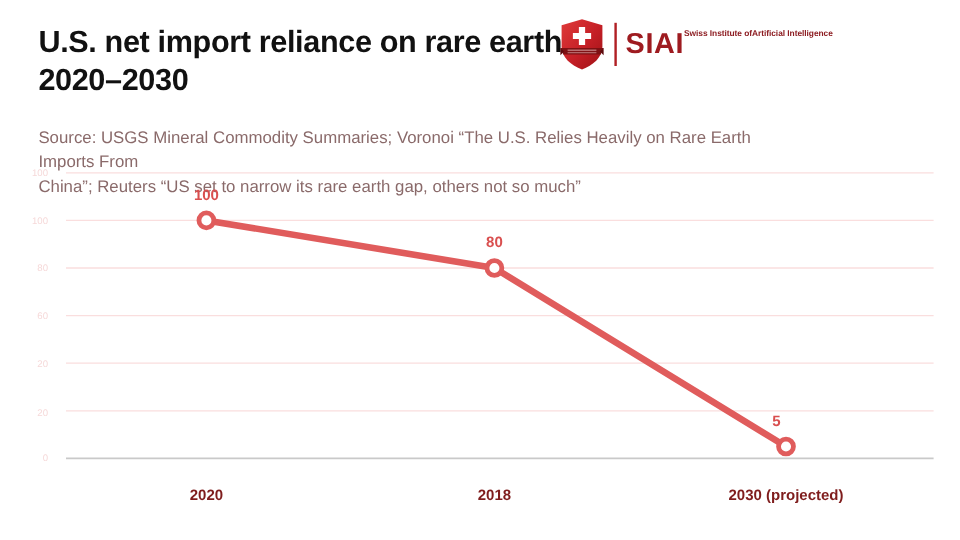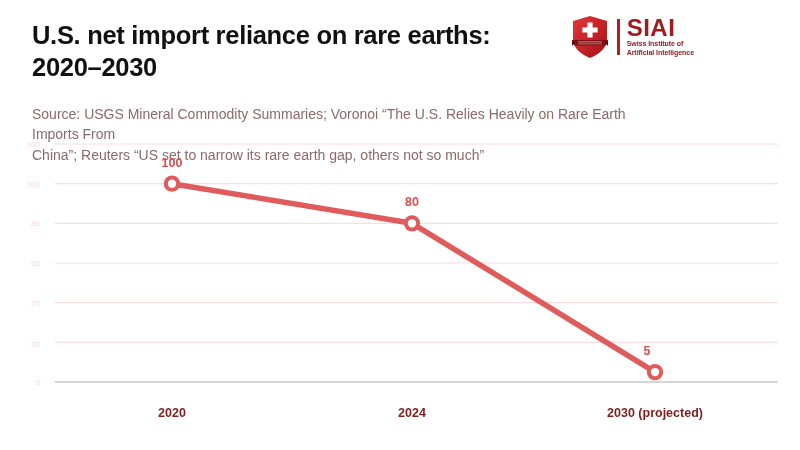--- a/index.html
+++ b/index.html
@@ -65,21 +65,21 @@
     flex: none;
   }
   #logo-divider {
     width: 2.5px;
     height: 36px;
     background: #b01f24;
     flex: none;
   }
   #logo-wordmark {
     display: flex;
-    flex-direction: column;
+    flex-direction: row;
     justify-content: center;
     line-height: 1;
   }
   #logo-siai {
     font-size: 24px;
     font-weight: bold;
     color: #9e1b20;
     letter-spacing: 0.5px;
     line-height: 1;
   }
@@ -198,21 +198,21 @@
       <div class="ytick-label" style="left: 0px; top: 252px;">0</div>
       <div class="ytick-label" style="left: 0px; top: 214px;">20</div>
       <div class="ytick-label" style="left: 0px; top: 172.667px;">20</div>
       <div class="ytick-label" style="left: 0px; top: 133px;">60</div>
       <div class="ytick-label" style="left: 0px; top: 93.3333px;">80</div>
       <div class="ytick-label" style="left: 0px; top: 53.6667px;">100</div>
       <div class="ytick-label" style="left: 0px; top: 14px;">100</div>
     </div>
   <div id="xtick-layer">
       <div class="xtick-label" style="left: 172px; top: 276px;">2020</div>
-      <div class="xtick-label" style="left: 412px; top: 276px;">2024</div>
+      <div class="xtick-label" style="left: 412px; top: 276px;">2018</div>
       <div class="xtick-label" style="left: 655px; top: 276px;">2030 (projected)</div>
     </div>
   <div id="plabel-layer">
       <div class="point-label" style="left: 172px; top: 25.6667px;">100</div>
       <div class="point-label" style="left: 412px; top: 65.3333px;">80</div>
       <div class="point-label" style="left: 647px; top: 214.083px;">5</div>
     </div>
 </div>
 
 </body></html>

